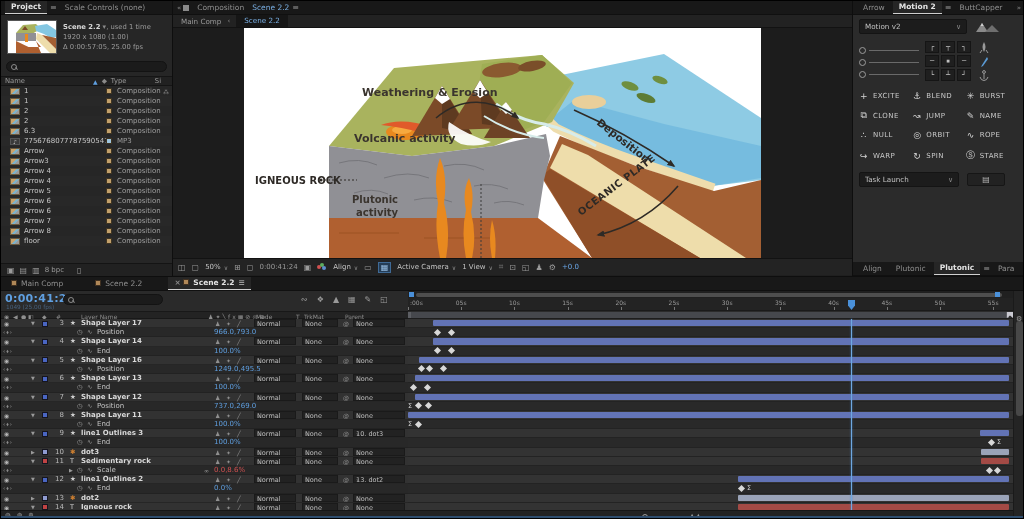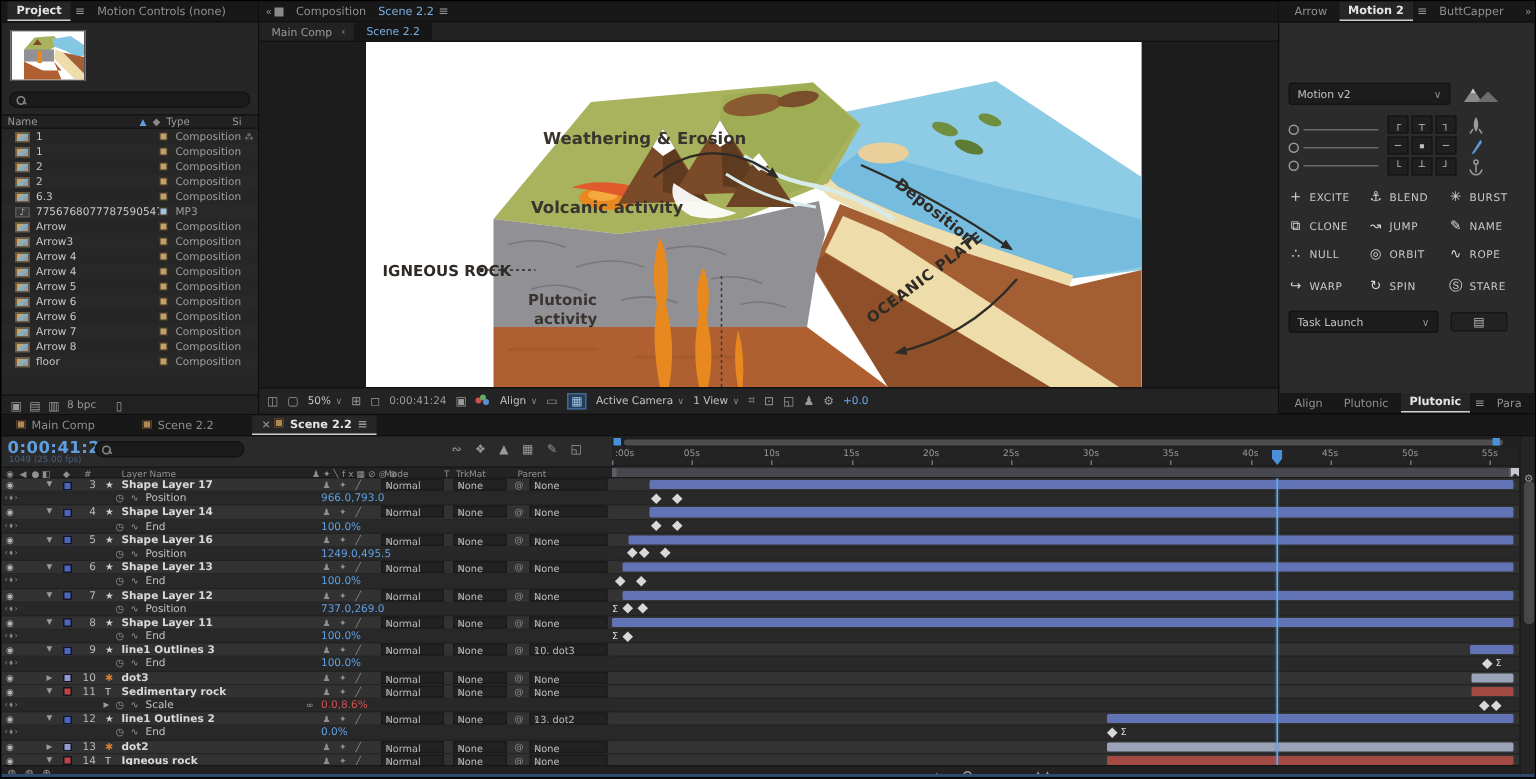--- a/index.html
+++ b/index.html
@@ -66,21 +66,21 @@
   .rgb-dots { position:relative; width:10px; height:8px; }
   .rgb-dots i { position:absolute; width:4px; height:4px; border-radius:50%; }
   .rgb-dots i:nth-child(1){ left:0; top:2px; background:#d05050; }
   .rgb-dots i:nth-child(2){ left:3px; top:0; background:#5fae5f; }
   .rgb-dots i:nth-child(3){ left:5px; top:3px; background:#5f8fd0; }
   .vt-hl { background:#253d56; border:1px solid #3f6a96; color:#9cc3e8; padding:0 2px; }
   .vt-exp { color:#6aa7e8; }
 
   
   .motion-panel { position:absolute; left:852px; top:0; width:172px; height:275px; background:#2b2b2b; }
-  .mp-body { padding:4px 6px 0 6px;margin-top:36px; }
+  .mp-body { padding:4px 6px 0 6px; }
   .mp-row1 { display:flex; align-items:center; gap:8px; margin-bottom:7px; }
   .dd { background:#1c1c1c; border:1px solid #141414; border-radius:2px; color:#c3c3c3; font-size:7.2px;
         display:flex; align-items:center; justify-content:space-between; padding:2px 5px; }
   .mp-row1 .dd { width:108px; }
   .mp-anchor { display:flex; gap:6px; margin-bottom:8px; }
   .sliders { display:flex; flex-direction:column; justify-content:space-between; padding:3px 0; width:60px; }
   .slider { display:flex; align-items:center; gap:3px; height:12px; }
   .knob { width:7px; height:7px; border:1.2px solid #9a9a9a; border-radius:50%; flex:none; }
   .strack { height:1px; background:#6a6a6a; flex:1; }
   .agrid { display:grid; grid-template-columns:repeat(3,14px); grid-template-rows:repeat(3,12px); gap:2px; }
@@ -177,36 +177,41 @@
 </style>
 </head>
 <body>
 
 <div class="app">
 
   <div class="project-panel">
     <div class="tabbar">
       <span class="tab active">Project</span>
       <span class="menu-ic">≡</span>
-      <span class="tab">Motion Controls (none)</span>
+      <span class="tab">Scale Controls (none)</span>
     </div>
     <div class="proj-info">
       <div class="proj-thumb">
         <svg width="48" height="32" viewBox="0 0 48 32">
           <rect width="48" height="32" fill="#fff"></rect>
           <polygon points="8,12 15,4 28,3 31,6 29,10 24,13 16,13" fill="#a9b35e"></polygon>
           <polygon points="27,5 39,3 48,9 48,16 43,17 36,13 28,10" fill="#84c7e2"></polygon>
           <polygon points="8,12 28,12 28,20 8,20" fill="#909095"></polygon>
           <polygon points="8,20 28,20 33,26 8,26 8,32 33,32 28,20" fill="#b06030"></polygon>
           <polygon points="8,20 33,32 8,32" fill="#b06030"></polygon>
           <polygon points="29,12 34,14 48,28 48,32 42,32 28,18" fill="#eeddab"></polygon>
           <polygon points="34,14 48,17 48,28" fill="#a35f33"></polygon>
           <rect x="17" y="13" width="3" height="8" fill="#e8891f"></rect>
           <polygon points="14,9 17,5 20,9" fill="#7b4a28"></polygon>
         </svg>
+      </div>
+      <div class="proj-meta">
+        <div><span class="nm">Scene 2.2</span><span class="chev"> ▾</span><span>, used 1 time</span></div>
+        <div>1920 x 1080 (1.00)</div>
+        <div>Δ 0:00:57:05, 25.00 fps</div>
       </div>
     </div>
     <div class="searchbox">
       <span class="mag"></span>
       <input type="text" value="" style="">
     </div>
     <div class="proj-cols">
       <span class="cname">Name</span>
       <span class="sort">▲</span>
       <span class="lab">◆</span>

